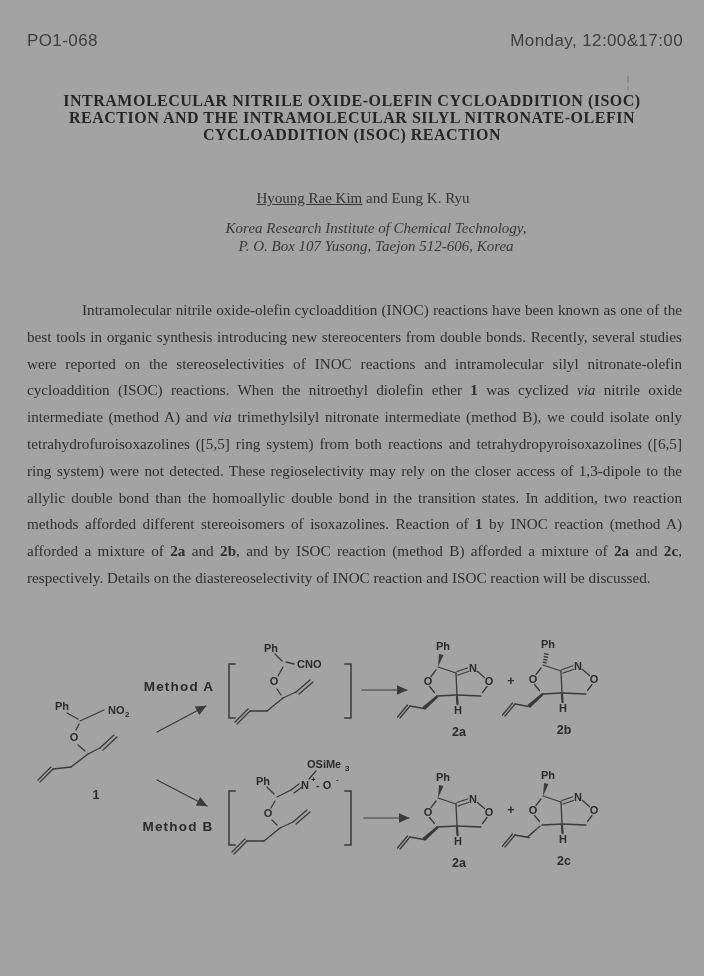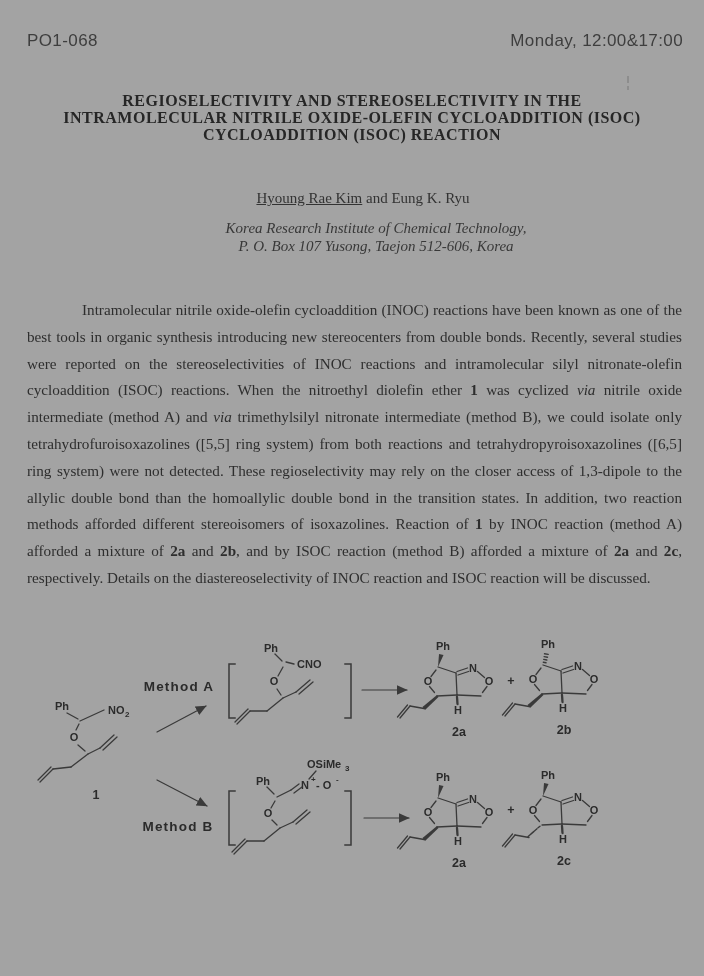--- a/index.html
+++ b/index.html
@@ -63,22 +63,22 @@
 
   <div class="header">
     <span>PO1-068</span>
     <span>Monday, 12:00&amp;17:00</span>
   </div>
 
   <div class="artifact"></div>
   <div class="artifact a2"></div>
 
   <div class="title">
-    <div>REGIOSELECTIVITY AND STEREOSELECTIVITY IN THE</div>
     <div>INTRAMOLECULAR NITRILE OXIDE-OLEFIN CYCLOADDITION (ISOC)</div>
+    <div>REACTION AND THE INTRAMOLECULAR SILYL NITRONATE-OLEFIN</div>
     <div>CYCLOADDITION (ISOC) REACTION</div>
   </div>
 
   <div class="authors"><span class="u">Hyoung Rae Kim</span><span> and Eung K. Ryu</span></div>
 
   <div class="affiliation">
     <div>Korea Research Institute of Chemical Technology,</div>
     <div>P. O. Box 107 Yusong, Taejon 512-606, Korea</div>
   </div>
 

